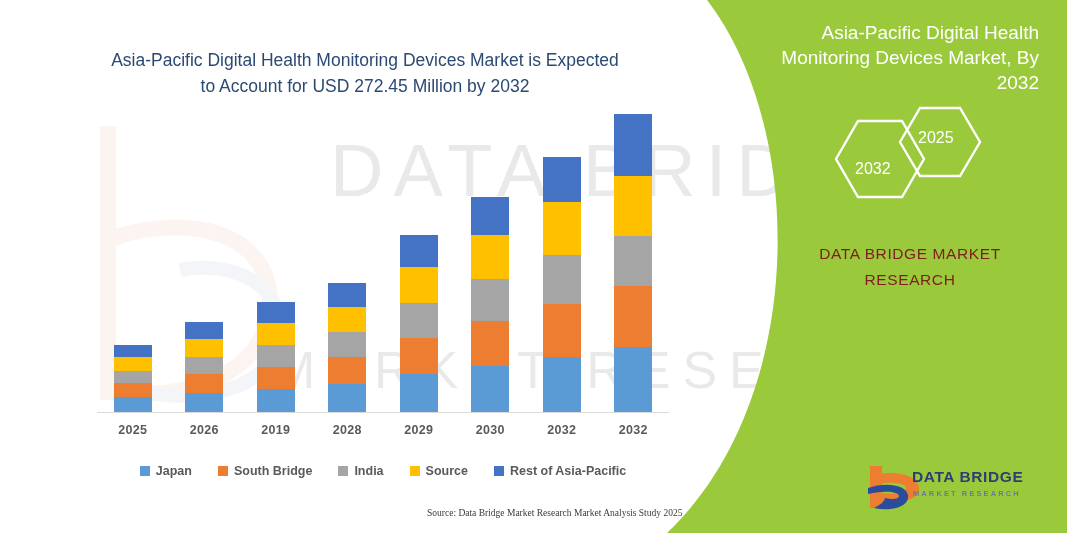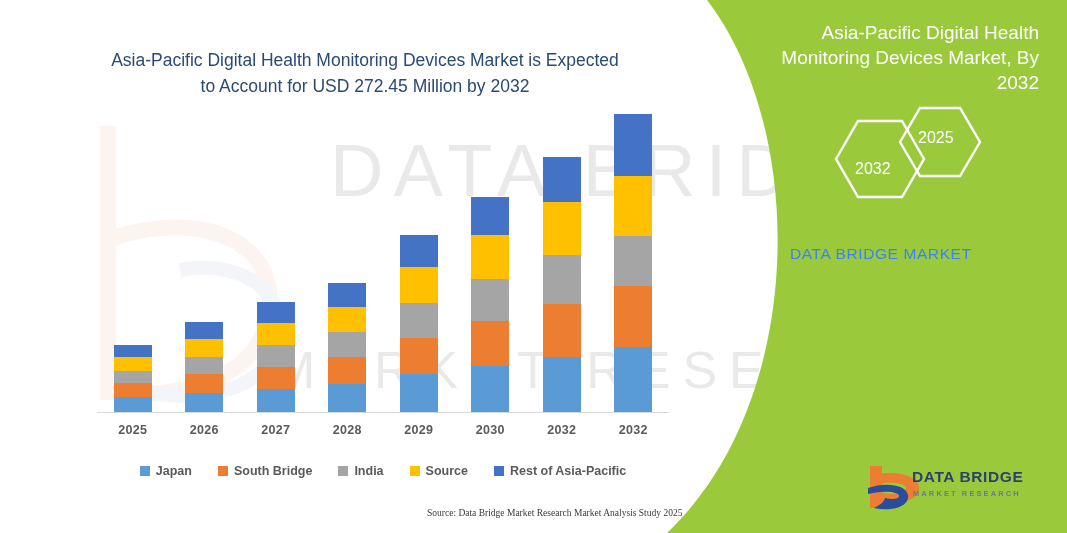--- a/index.html
+++ b/index.html
@@ -209,22 +209,22 @@
     font-weight: 400;
   }
   .hex-label-2032 { left: 26px; top: 160px; }
   .hex-label-2025 { left: 90px; top: 129px; }
 
   .brand-text {
     position: absolute;
     left: 790px;
     top: 241px;
     width: 240px;
-    text-align: left;
-    color: #3b82f6;
+    text-align: center;
+    color: #7f1d1d;
     font-size: 15.5px;
     line-height: 26px;
     letter-spacing: .6px;
   }
 
   .logo {
     position: absolute;
     left: 862px;
     top: 462px;
     width: 190px;
@@ -337,21 +337,21 @@
             <div class="seg" style="background: rgb(237, 125, 49); height: 61.3241px;"></div>
             <div class="seg" style="background: rgb(91, 155, 213); height: 64.5517px;"></div>
           </div>
         </div>
       </div>
   </div>
 
   <div class="x-labels" id="x-labels">
       <div class="x-label">2025</div>
       <div class="x-label">2026</div>
-      <div class="x-label">2027</div>
+      <div class="x-label">2019</div>
       <div class="x-label">2028</div>
       <div class="x-label">2029</div>
       <div class="x-label">2030</div>
       <div class="x-label">2032</div>
       <div class="x-label">2032</div>
     </div>
 
   <div class="legend" id="legend">
       <div class="legend-item">
         <span class="swatch" style="background: rgb(91, 155, 213);"></span>
@@ -391,20 +391,21 @@
     <svg class="hex" viewBox="0 0 160 110">
       <polygon points="8,55 30,17 74,17 96,55 74,93 30,93" fill="none" stroke="#ffffff" stroke-width="2.4"></polygon>
       <polygon points="72,38 92,4 132,4 152,38 132,72 92,72" fill="none" stroke="#ffffff" stroke-width="2.4"></polygon>
     </svg>
   </div>
   <div class="hex-label hex-label-2032" style="left:855px; top:160px;">2032</div>
   <div class="hex-label hex-label-2025" style="left:918px; top:129px;">2025</div>
 
   <div class="brand-text">
     <div>DATA BRIDGE MARKET</div>
+    <div>RESEARCH</div>
   </div>
 
   <svg class="logo" viewBox="0 0 190 52">
     <path d="M8 4 L8 46 L20 46 L20 4 Z" fill="#ED7D31"></path>
     <path d="M16 12 C40 8 58 16 57 27 C56 37 40 43 20 41 L20 31 C34 33 44 30 44 26 C44 22 33 19 16 22 Z" fill="#ED7D31"></path>
     <path d="M6 26 C22 20 44 22 46 33 C48 44 30 50 12 46 C18 43 22 40 23 36 C30 38 37 37 37 34 C37 30 24 28 6 32 Z" fill="#2B4C9B"></path>
   </svg>
   <div class="logo-text">DATA BRIDGE</div>
   <div class="logo-sub">MARKET RESEARCH</div>
 

